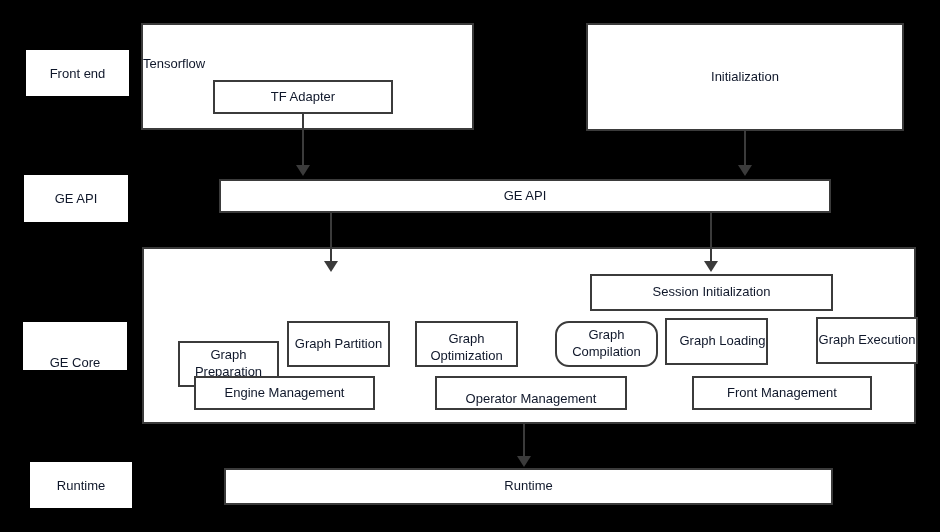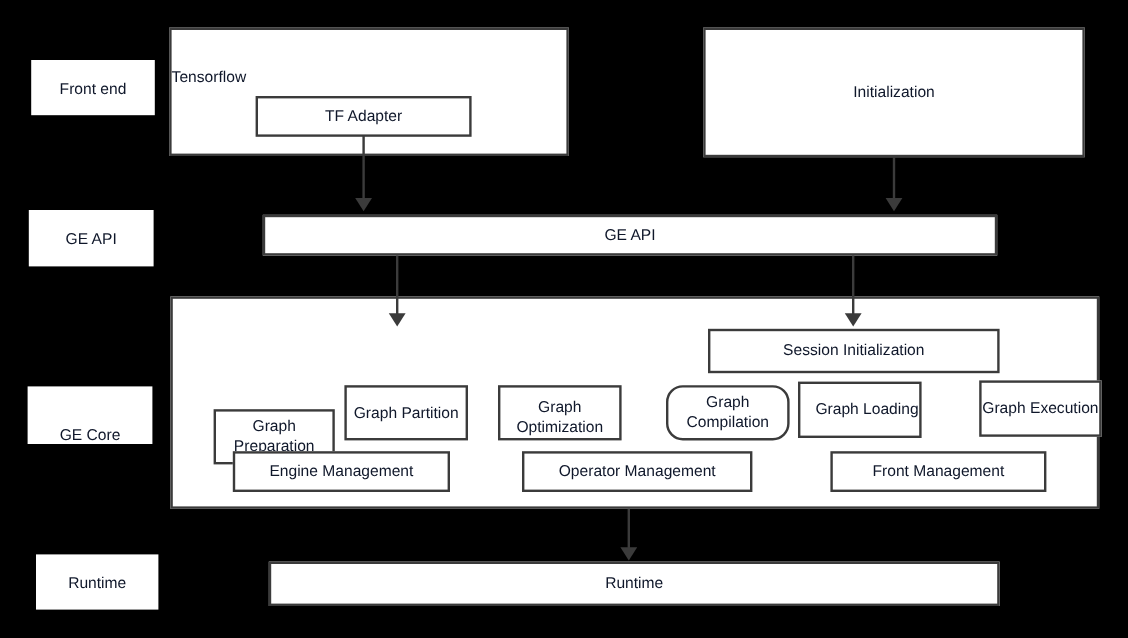--- a/index.html
+++ b/index.html
@@ -123,21 +123,21 @@
     <div class="box center" style="left:521px; top:69px; width:103px; height:47px;padding-left:12px;">
       <span>Graph Loading</span>
     </div>
     <div class="box center" style="left:648px; top:68px; width:102px; height:47px;margin-left:24px;">
       <span>Graph Execution</span>
     </div>
 
     <div class="box center" style="left:50px; top:127px; width:181px; height:34px;justify-content:center;">
       <span>Engine Management</span>
     </div>
-    <div class="box center" style="left:291px; top:127px; width:192px; height:34px;">
+    <div class="box center" style="left:291px; top:127px; width:192px; height:34px;align-items:flex-end;">
       <span>Operator Management</span>
     </div>
     <div class="box center" style="left:548px; top:127px; width:180px; height:34px;">
       <span>Front Management</span>
     </div>
   </div>
 
   <div class="box center" style="left:224px; top:468px; width:609px; height:37px;">
     <span>Runtime</span>
   </div>

